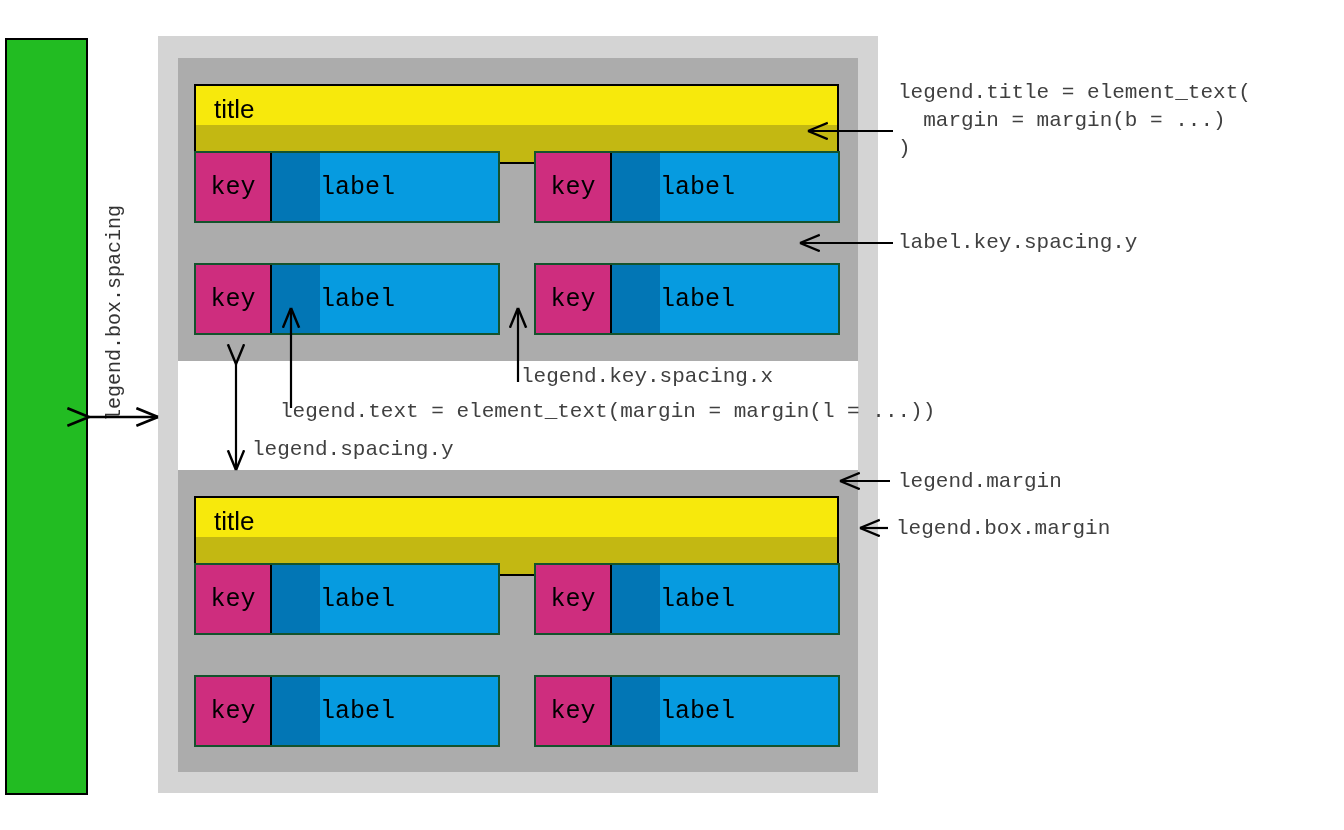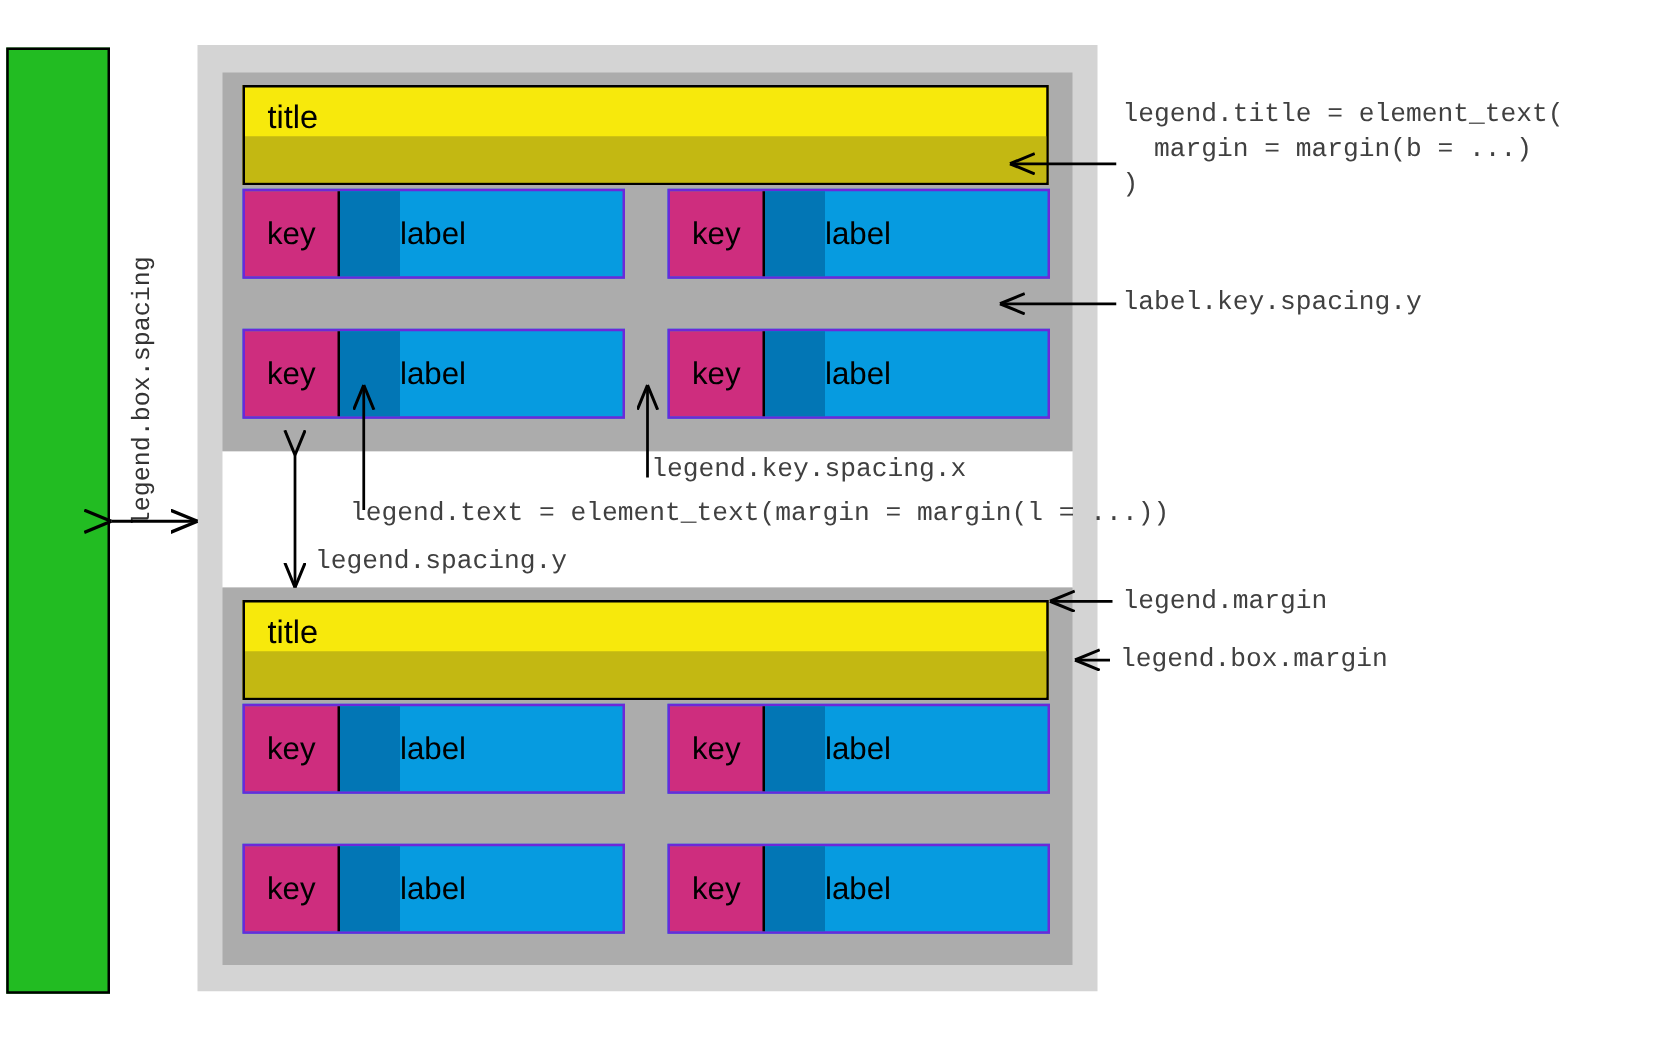--- a/index.html
+++ b/index.html
@@ -41,34 +41,35 @@
     background:#ACACAC;
   }
   #legend-block-1{top:58px;height:303px;}
   #legend-block-2{top:470px;height:302px;}
 
   
   .legend-title{
     position:absolute;left:16px;width:645px;height:80px;
     border:2px solid #000;box-sizing:border-box;
     background:#F7E90C;
+    margin-top:16px;
   }
   .legend-title .title-margin{
     position:absolute;left:0;bottom:0;width:100%;height:37px;
     background:#C3B812;
   }
   .legend-title .title-text{
     position:absolute;left:18px;top:8px;font-size:26px;color:#000;
   }
 
   
   .entry{
     position:absolute;height:72px;
-    border:2px solid #6d28d9;box-sizing:border-box;
-    background:#069BE0;display:flex;align-items:stretch;
+    border:2px solid #14532d;box-sizing:border-box;
+    background:#069BE0;display:flex;align-items:stretch;font-family:Liberation Mono, monospace;
   }
   .entry .key{
     width:74px;flex:0 0 74px;background:#CE2D7E;
     border-right:2px solid #000;
     display:flex;align-items:center;justify-content:center;
     font-size:25px;color:#000;
   }
   .entry .text-margin{
     width:48px;flex:0 0 48px;background:#0276B5;
   }

